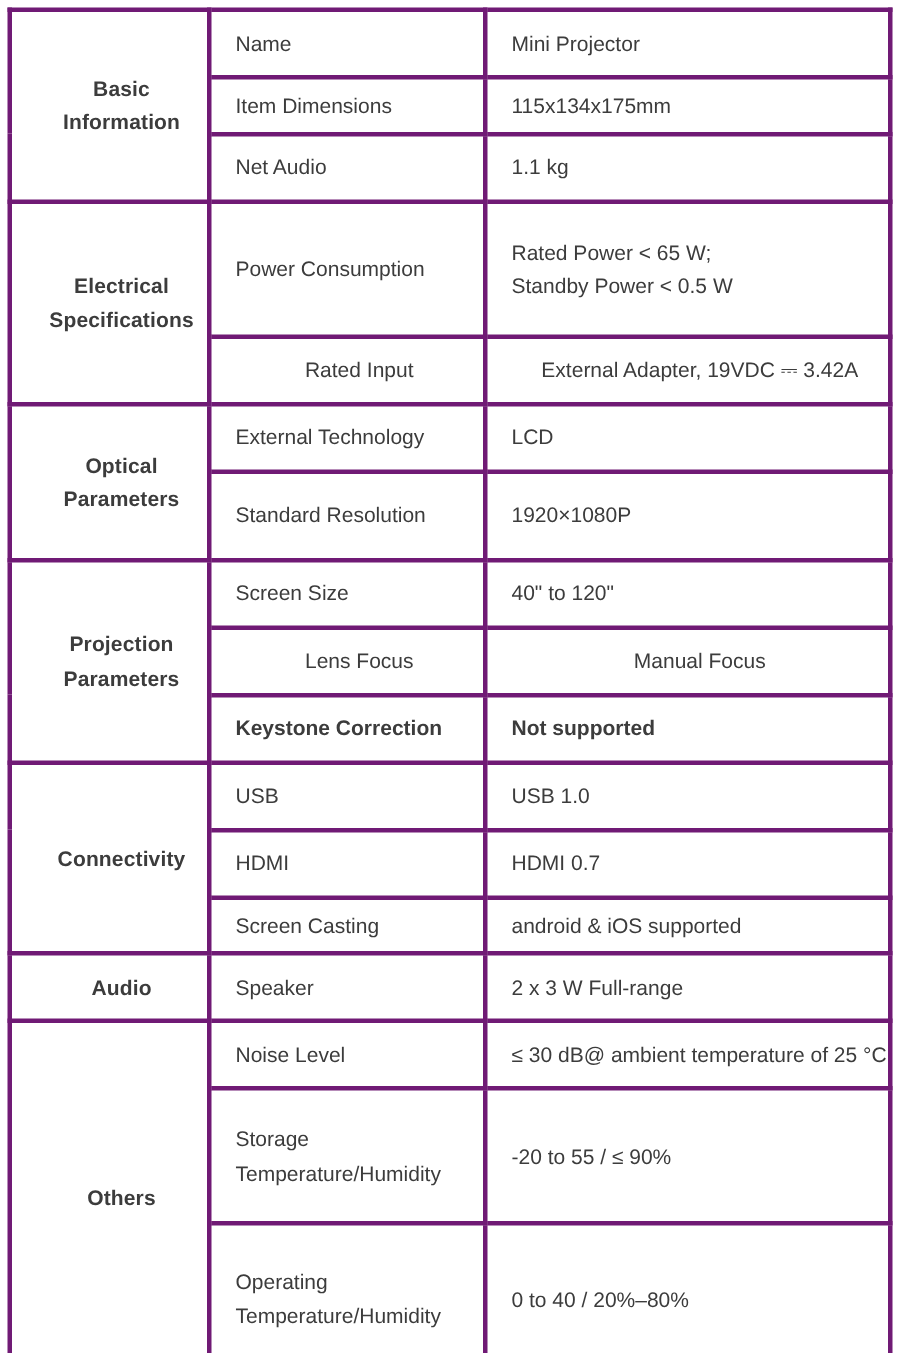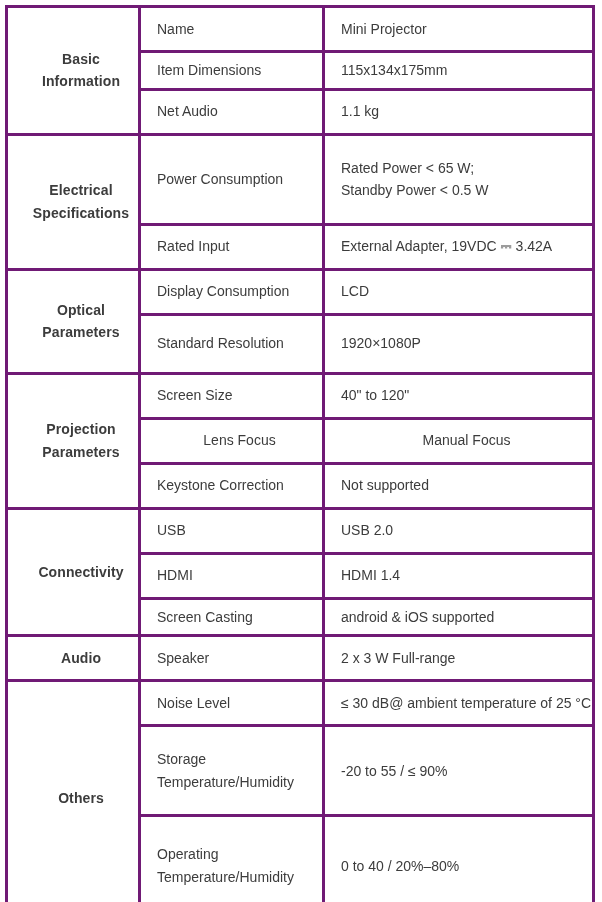--- a/index.html
+++ b/index.html
@@ -94,56 +94,56 @@
           <td class="name-cell multiline">Net Audio</td>
           <td class="value-cell multiline">1.1 kg</td>
         </tr>
         <tr style="height: 90px;">
           <td class="cat-cell multiline" rowspan="2">Electrical
 Specifications</td>
           <td class="name-cell multiline">Power Consumption</td>
           <td class="value-cell multiline">Rated Power &lt; 65 W;
 Standby Power &lt; 0.5 W</td>
         </tr>
-        <tr style="height: 45px;">
+        <tr style="height: 45px; text-align: center;">
           <td class="name-cell multiline">Rated Input</td>
           <td class="value-cell multiline">External Adapter, 19VDC ⎓ 3.42A</td>
         </tr>
         <tr style="height: 45px;">
           <td class="cat-cell multiline" rowspan="2">Optical
 Parameters</td>
-          <td class="name-cell multiline">Display Consumption</td>
+          <td class="name-cell multiline">External Technology</td>
           <td class="value-cell multiline">LCD</td>
         </tr>
         <tr style="height: 59px; margin-top: 24px;">
           <td class="name-cell multiline">Standard Resolution</td>
           <td class="value-cell multiline">1920×1080P</td>
         </tr>
         <tr style="height: 45px;">
           <td class="cat-cell multiline" rowspan="3">Projection
 Parameters</td>
           <td class="name-cell multiline">Screen Size</td>
           <td class="value-cell multiline">40" to 120"</td>
         </tr>
         <tr style="height: 45px; text-align: center;">
           <td class="name-cell multiline">Lens Focus</td>
           <td class="value-cell multiline">Manual Focus</td>
         </tr>
-        <tr style="height: 45px;">
+        <tr style="height: 45px; font-weight: bold;">
           <td class="name-cell multiline">Keystone Correction</td>
           <td class="value-cell multiline">Not supported</td>
         </tr>
         <tr style="height: 45px;">
           <td class="cat-cell multiline" rowspan="3">Connectivity</td>
           <td class="name-cell multiline">USB</td>
-          <td class="value-cell multiline">USB 2.0</td>
+          <td class="value-cell multiline">USB 1.0</td>
         </tr>
         <tr style="height: 45px;">
           <td class="name-cell multiline">HDMI</td>
-          <td class="value-cell multiline">HDMI 1.4</td>
+          <td class="value-cell multiline">HDMI 0.7</td>
         </tr>
         <tr style="height: 31px;">
           <td class="name-cell multiline">Screen Casting</td>
           <td class="value-cell multiline">android &amp; iOS supported</td>
         </tr>
         <tr style="height: 45px;">
           <td class="cat-cell multiline">Audio</td>
           <td class="name-cell multiline">Speaker</td>
           <td class="value-cell multiline">2 x 3 W Full-range</td>
         </tr>

